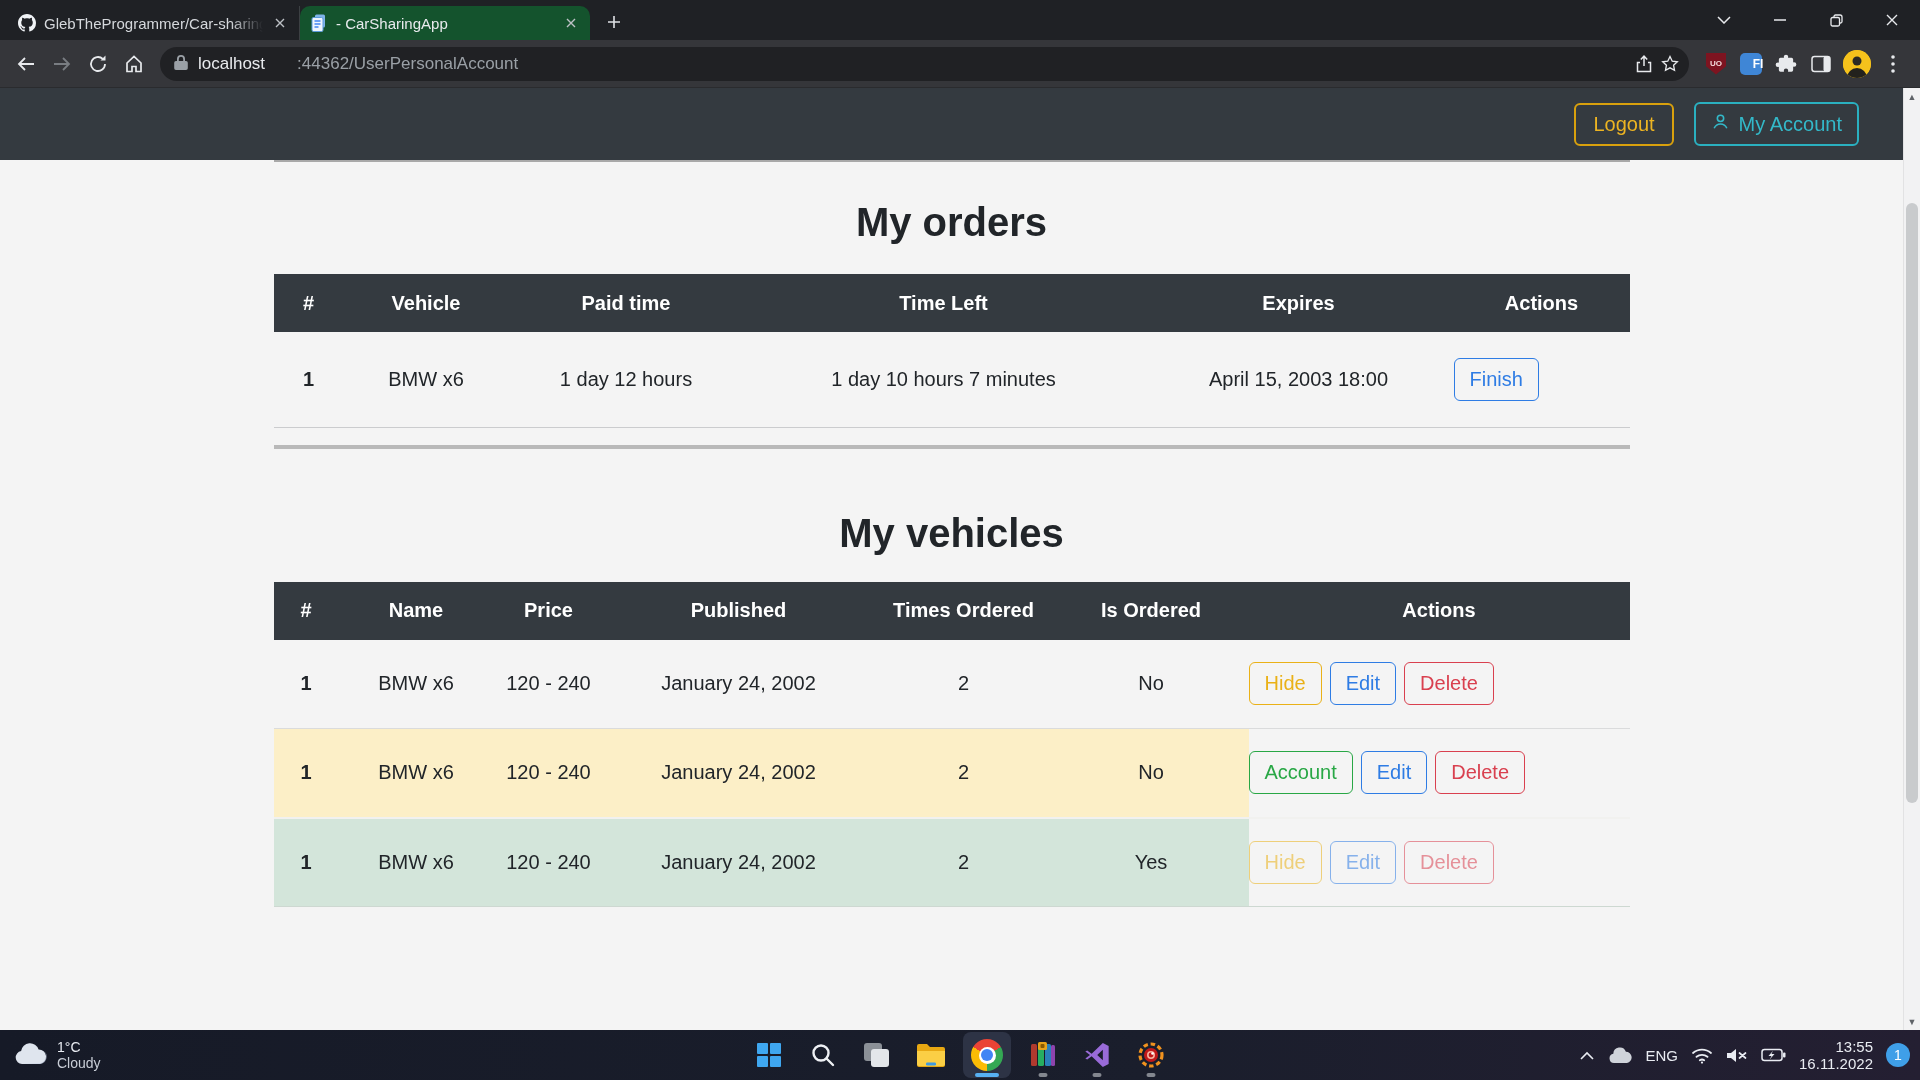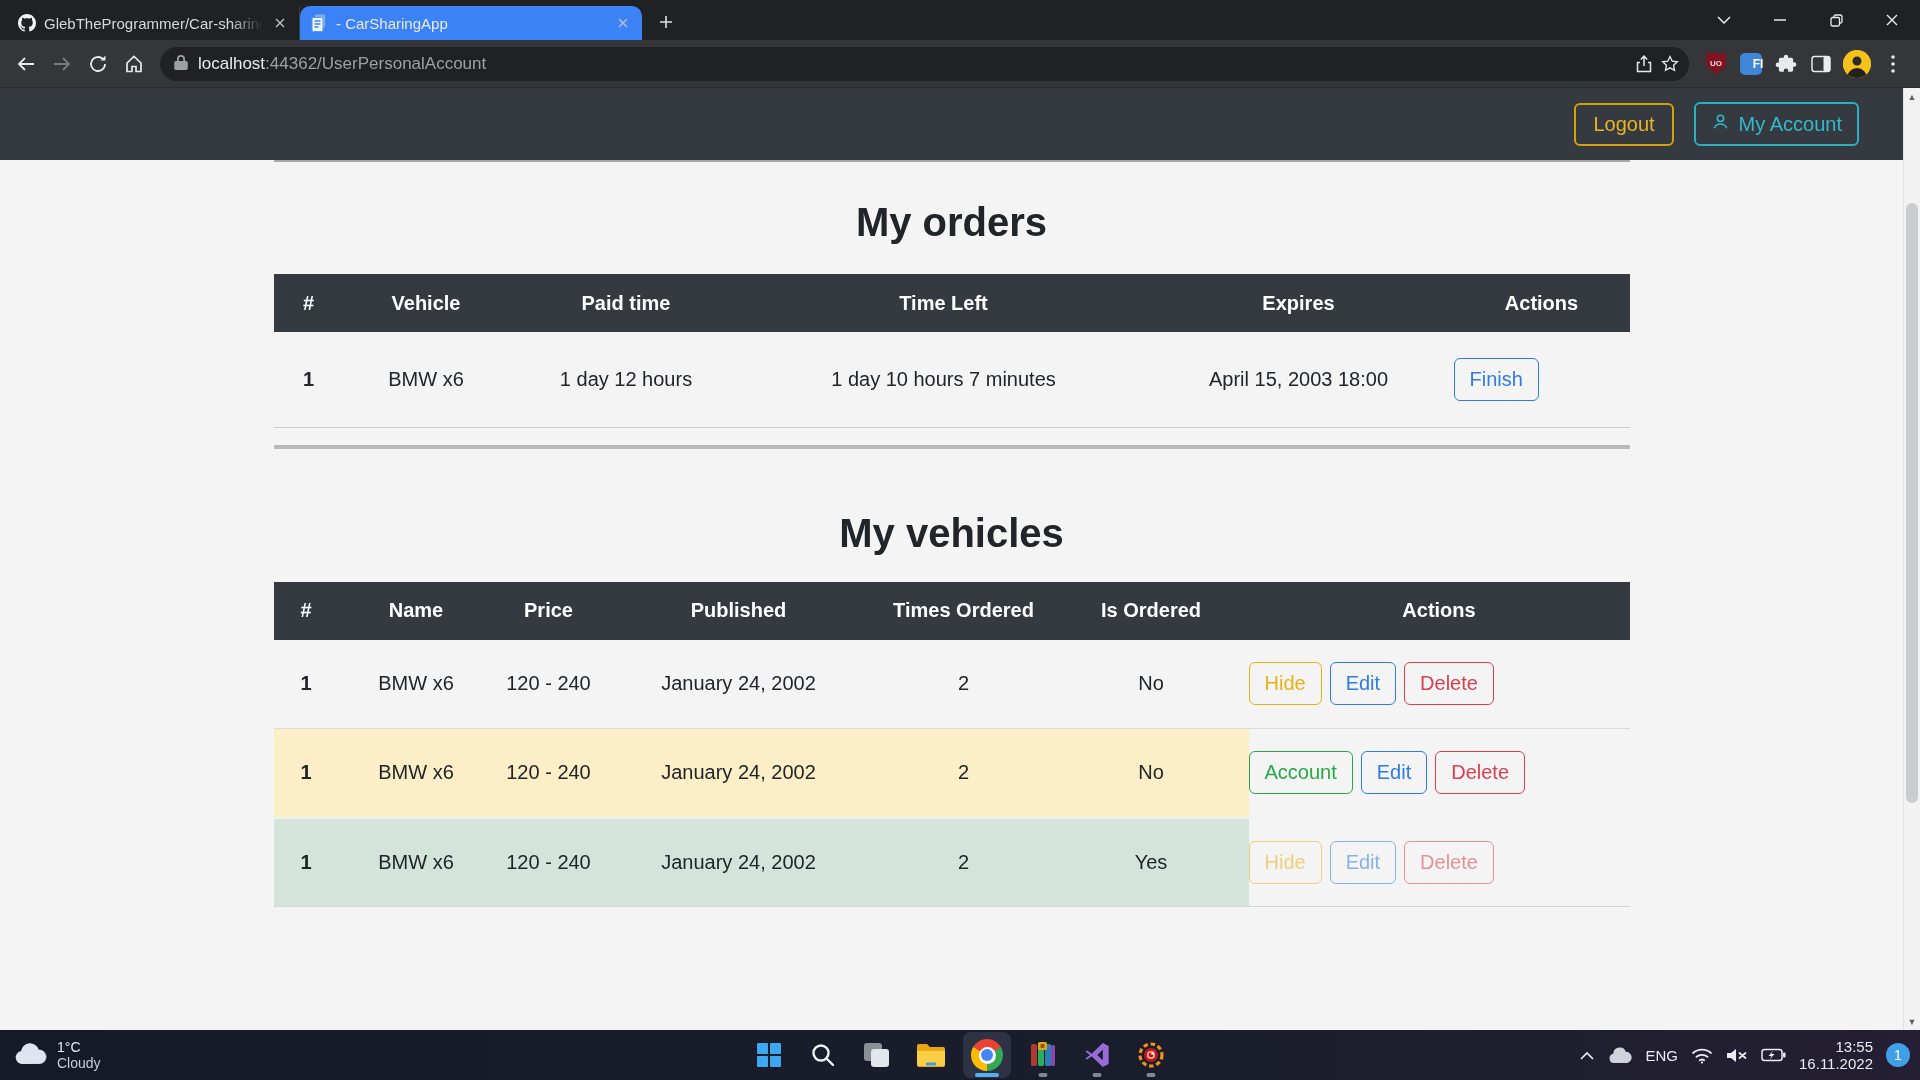--- a/index.html
+++ b/index.html
@@ -5,40 +5,40 @@
   * { margin:0; padding:0; box-sizing:border-box; }
   html,body { width:1920px; height:1080px; overflow:hidden; background:#f4f4f4;
               font-family:"Liberation Sans", sans-serif; }
 
   
   .tabstrip { position:absolute; top:0; left:0; width:1920px; height:40px;
               background:#1f2125; display:flex; align-items:flex-end; }
   .tab { height:34px; display:flex; align-items:center; padding:0 10px; gap:8px;
          font-size:15px; color:#d5d8dc; white-space:nowrap; cursor:pointer; }
   .tab.inactive { width:292px; margin-left:8px; border-right:1px solid #3c4043; }
-  .tab.active { width:342px; background:#3b82f6; border-radius:10px 10px 0 0; color:#e8eaed; }
+  .tab.active { width:290px; background:#14532d; border-radius:10px 10px 0 0; color:#e8eaed; }
   .tab-title { flex:1; overflow:hidden; -webkit-mask-image:linear-gradient(90deg,#000 85%,transparent);
                mask-image:linear-gradient(90deg,#000 85%,transparent); }
   .tab-close { width:18px; height:18px; border-radius:50%; display:flex; align-items:center;
                justify-content:center; flex:0 0 auto; cursor:pointer; }
   .favicon { width:18px; height:18px; display:flex; align-items:center; justify-content:center; flex:0 0 auto; }
   .newtab { width:28px; height:28px; margin:0 0 4px 10px; border:none; background:transparent;
             display:flex; align-items:center; justify-content:center; cursor:pointer; }
   .win-controls { position:absolute; right:0; top:0; height:40px; display:flex; }
   .win-btn { width:56px; height:40px; display:flex; align-items:center; justify-content:center; cursor:pointer; }
 
   .toolbar { position:absolute; top:40px; left:0; width:1920px; height:48px; background:#35363a;
              display:flex; align-items:center; padding:0 8px; border-bottom:1px solid #2a2b2e; }
   .nav-ic { width:36px; height:36px; display:flex; align-items:center; justify-content:center;
             border:none; background:transparent; cursor:pointer; flex:0 0 auto; }
   .omnibox { flex:1; height:34px; margin:0 8px; background:#202124; border-radius:17px;
              display:flex; align-items:center; padding:0 6px 0 14px; cursor:text; }
   .url { font-size:17px; margin-left:10px; flex:1; white-space:nowrap; }
   .url .host { color:#e8eaed; }
-  .url .path { color:#9aa0a6; }
+  .url .path { color:#9aa0a6;margin-left:32px; }
   .ext-bar { display:flex; align-items:center; gap:9px; padding:0 6px; }
   .ext { width:26px; height:26px; display:flex; align-items:center; justify-content:center; cursor:pointer; }
   .badge-uo { width:20px; height:22px; background:#7d1420; color:#f3dada; font-size:8px; font-weight:bold;
               display:flex; align-items:center; justify-content:center;
               clip-path:polygon(0 0,100% 0,100% 62%,50% 100%,0 62%); }
   .badge-fi { width:22px; height:22px; background:#3f86d6; border-radius:5px; color:#fff;
               font-size:12px; font-weight:bold; display:flex; align-items:center; justify-content:center;padding-left:14px; }
   .avatar { width:28px; height:28px; border-radius:50%; background:#f5c21c; overflow:hidden; position:relative; }
 
   

